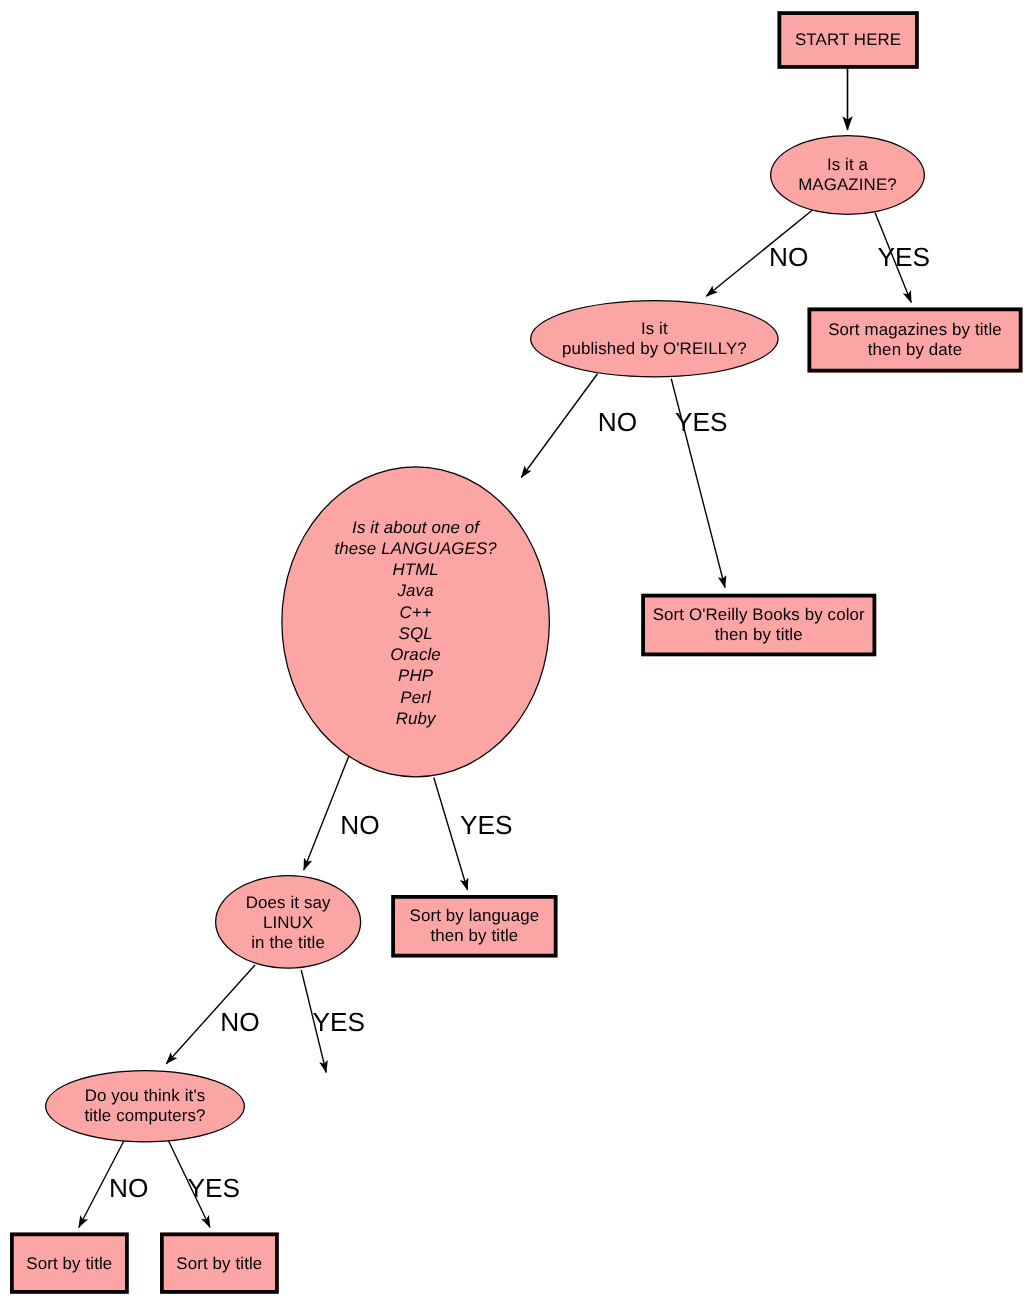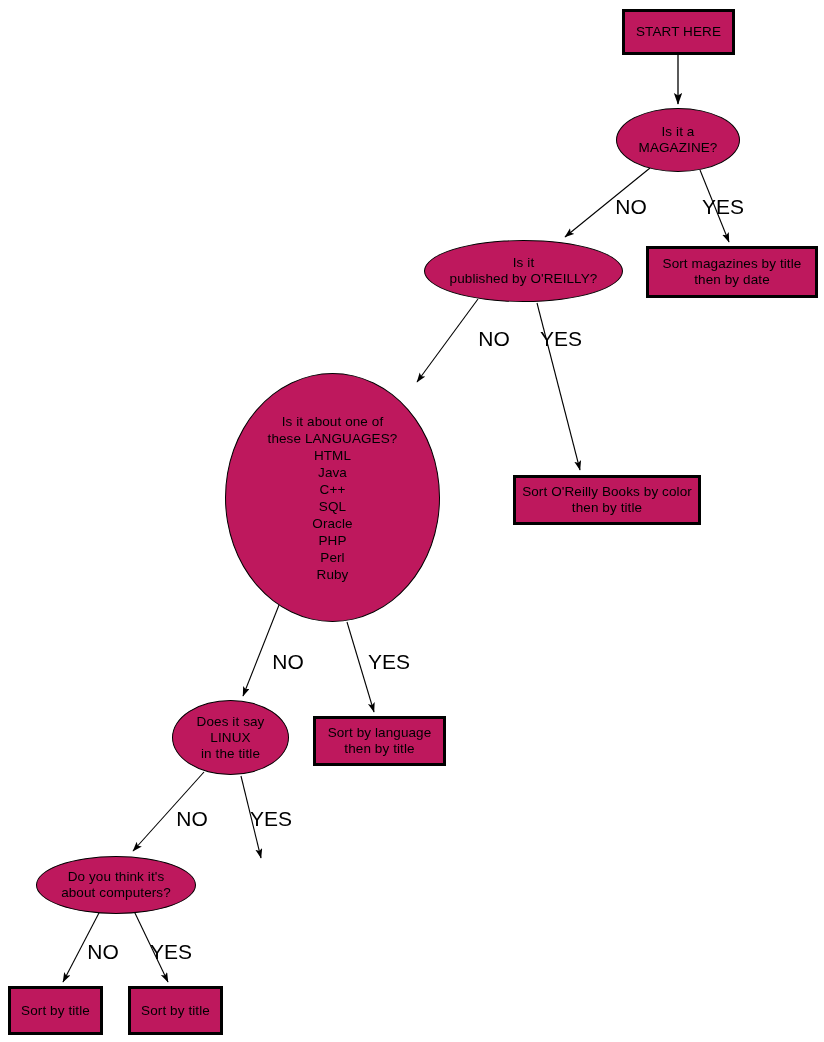--- a/index.html
+++ b/index.html
@@ -26,37 +26,38 @@
     width: 824px;
     height: 1042px;
   }
   .node {
     position: absolute;
     display: flex;
     align-items: center;
     justify-content: center;
     text-align: center;
     box-sizing: border-box;
-    background: #be185d;
+    background: #fca5a5;
   }
   .node-box {
     border: 3px solid #000000;
   }
   .node-ellipse {
     border: 1px solid #000000;
     border-radius: 50%;
   }
   .node-text {
     font-size: 13.5px;
     line-height: 16px;
     white-space: pre-line;
     letter-spacing: 0.1px;
   }
   .node-text.big {
     line-height: 17px;
+    font-style: italic;
   }
   .edge-label {
     position: absolute;
     font-size: 21px;
     line-height: 17px;
     white-space: nowrap;
     transform: translate(-50%, -50%);
   }
 </style>
 </head>
@@ -138,21 +139,21 @@
 
   <div class="node node-ellipse" style="left:172px; top:700px; width:117px; height:75px;">
     <span class="node-text">Does it say
 LINUX
 in the title</span>
   </div>
 
 
   <div class="node node-ellipse" style="left:36px; top:856px; width:160px; height:58px;">
     <span class="node-text">Do you think it's
-about computers?</span>
+title computers?</span>
   </div>
 
   <div class="node node-box" style="left:8px; top:986px; width:95px; height:49px;">
     <span class="node-text">Sort by title</span>
   </div>
 
   <div class="node node-box" style="left:128px; top:986px; width:95px; height:49px;">
     <span class="node-text">Sort by title</span>
   </div>
 

